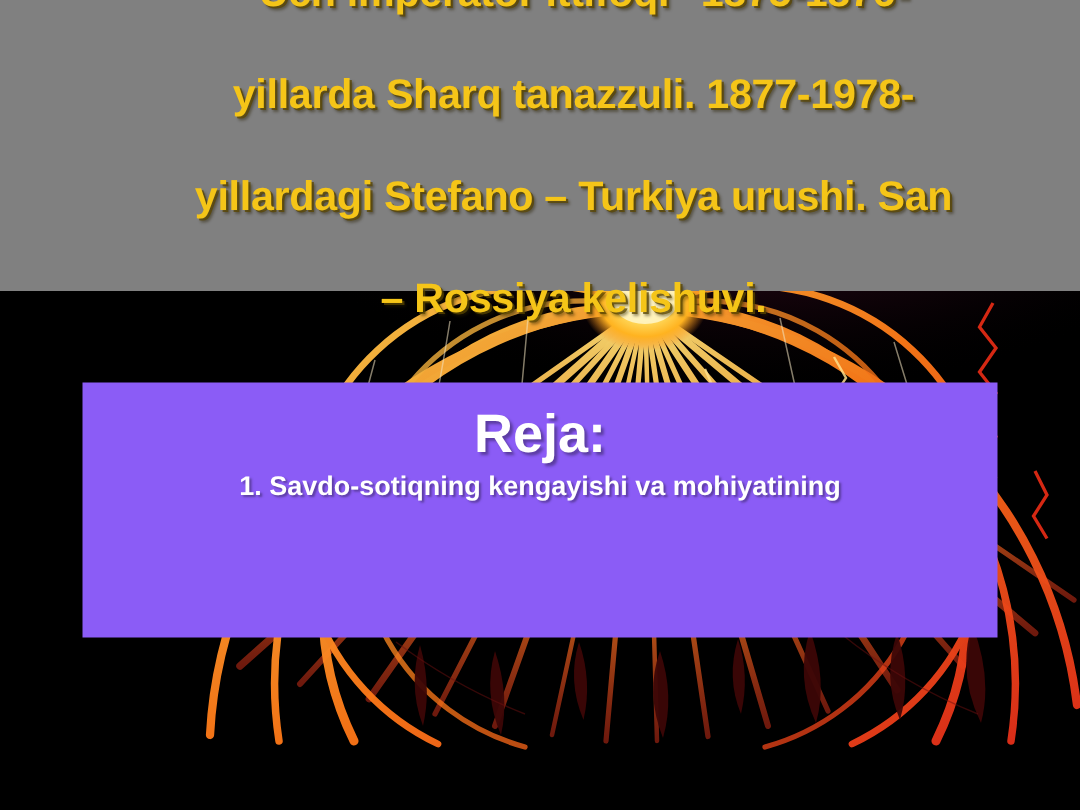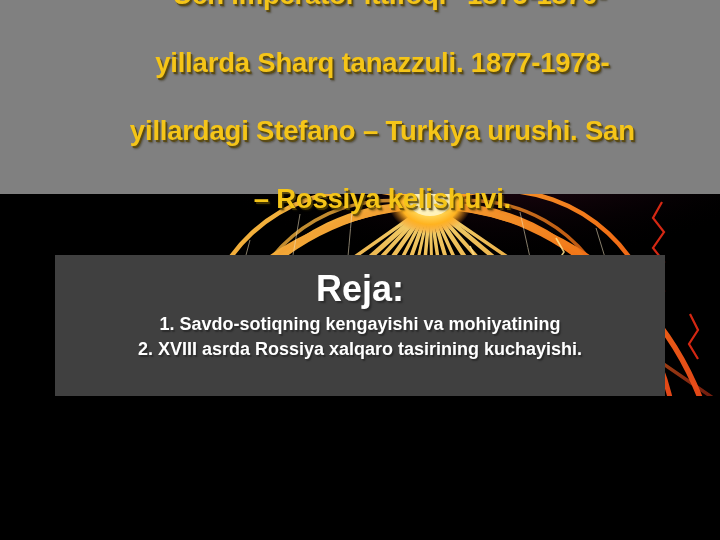--- a/index.html
+++ b/index.html
@@ -10,21 +10,21 @@
   body {
     width: 720px;
     height: 540px;
     overflow: hidden;
     font-family: "Liberation Sans", sans-serif;
   }
 
   #slide {
     position: relative;
     width: 720px;
-    height: 396px;
+    height: 540px;
     background: #000000;
     overflow: hidden;
   }
 
   
   .fw-layer {
     position: absolute;
     left: 0;
     top: 194px;
     width: 720px;
@@ -70,21 +70,21 @@
     white-space: pre-wrap;
   }
 
   
   .content-box {
     position: absolute;
     left: 55px;
     top: 255px;
     width: 610px;
     height: 170px;
-    background: #404040;
+    background: #8b5cf6;
     box-sizing: border-box;
     padding: 10px 12px 8px 12px;
     display: flex;
     flex-direction: column;
     align-items: center;
   }
   .reja-heading {
     color: #ffffff;
     font-family: "Liberation Sans", sans-serif;
     font-weight: bold;
@@ -213,17 +213,16 @@
       <span>yillarda Sharq tanazzuli. 1877-1978-</span><br>
       <span>yillardagi Stefano – Turkiya urushi. San</span><br>
       <span>– Rossiya kelishuvi.</span>
     </div>
   </div>
 
   <div class="content-box">
     <div class="reja-heading">Reja:</div>
     <div class="reja-list">
       <span class="reja-item">1. Savdo-sotiqning kengayishi va mohiyatining</span>
-      <span class="reja-item">2. XVIII asrda Rossiya xalqaro tasirining kuchayishi.</span>
     </div>
   </div>
 
 </div>
 
 </body></html>

